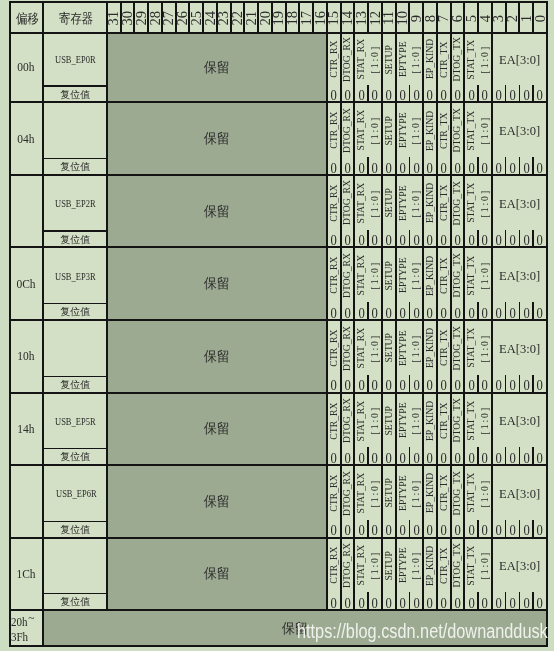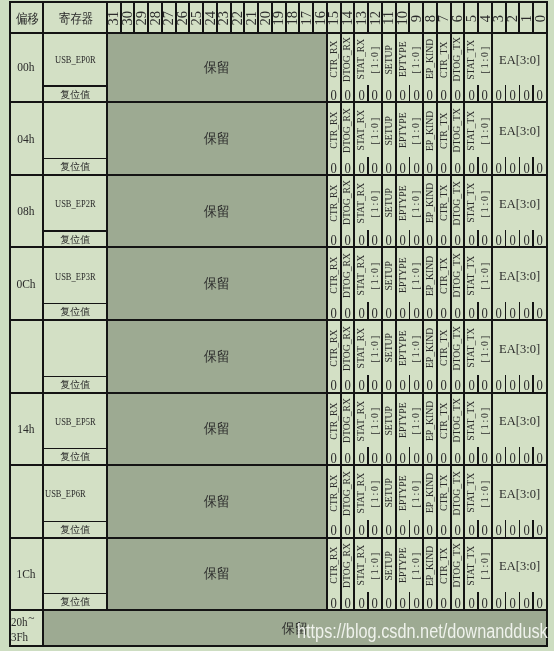--- a/index.html
+++ b/index.html
@@ -342,23 +342,20 @@
       </div>
 <div class="cell " style="left:505.55px;top:158.8px;width:13.75px;height:16.2px;">
         <span class="zero">0</span>
       </div>
 <div class="cell " style="left:519.3px;top:158.8px;width:13.75px;height:16.2px;">
         <span class="zero">0</span>
       </div>
 <div class="cell " style="left:533.05px;top:158.8px;width:13.75px;height:16.2px;">
         <span class="zero">0</span>
       </div>
-<div class="cell " style="left:9.5px;top:175px;width:33.7px;height:72.3px;">
-        <span class="off">08h</span>
-      </div>
 <div class="cell " style="left:43.2px;top:175px;width:63.6px;height:56.1px;">
         <span class="mono">USB_EP2R</span>
       </div>
 <div class="cell " style="left:43.2px;top:231.1px;width:63.6px;height:16.2px;">
         <span class="rs">复位值</span>
       </div>
 <div class="cell " style="left:326.8px;top:175px;width:13.75px;height:56.1px;">
         <span class="fld vtxt">CTR_RX</span>
       </div>
 <div class="cell " style="left:340.55px;top:175px;width:13.75px;height:56.1px;">
@@ -522,20 +519,23 @@
       </div>
 <div class="cell " style="left:505.55px;top:303.8px;width:13.75px;height:16.2px;">
         <span class="zero">0</span>
       </div>
 <div class="cell " style="left:519.3px;top:303.8px;width:13.75px;height:16.2px;">
         <span class="zero">0</span>
       </div>
 <div class="cell " style="left:533.05px;top:303.8px;width:13.75px;height:16.2px;">
         <span class="zero">0</span>
       </div>
+<div class="cell " style="left:9.5px;top:320px;width:33.7px;height:72.5px;">
+        <span class="off">10h</span>
+      </div>
 <div class="cell " style="left:43.2px;top:376.3px;width:63.6px;height:16.2px;">
         <span class="rs">复位值</span>
       </div>
 <div class="cell " style="left:326.8px;top:320px;width:13.75px;height:56.3px;">
         <span class="fld vtxt">CTR_RX</span>
       </div>
 <div class="cell " style="left:340.55px;top:320px;width:13.75px;height:56.3px;">
         <span class="fld vtxt">DTOG_RX</span>
       </div>
 <div class="cell " style="left:354.3px;top:320px;width:27.5px;height:56.3px;">
@@ -696,21 +696,21 @@
       </div>
 <div class="cell " style="left:505.55px;top:448.8px;width:13.75px;height:16.2px;">
         <span class="zero">0</span>
       </div>
 <div class="cell " style="left:519.3px;top:448.8px;width:13.75px;height:16.2px;">
         <span class="zero">0</span>
       </div>
 <div class="cell " style="left:533.05px;top:448.8px;width:13.75px;height:16.2px;">
         <span class="zero">0</span>
       </div>
-<div class="cell " style="left:33px;top:465px;width:63.6px;height:56.3px;justify-content:center;">
+<div class="cell " style="left:44px;top:465px;width:63.6px;height:56.3px;justify-content:center;">
         <span class="mono">USB_EP6R</span>
       </div>
 <div class="cell " style="left:43.2px;top:521.3px;width:63.6px;height:16.2px;">
         <span class="rs">复位值</span>
       </div>
 <div class="cell " style="left:326.8px;top:465px;width:13.75px;height:56.3px;">
         <span class="fld vtxt">CTR_RX</span>
       </div>
 <div class="cell " style="left:340.55px;top:465px;width:13.75px;height:56.3px;">
         <span class="fld vtxt">DTOG_RX</span>

